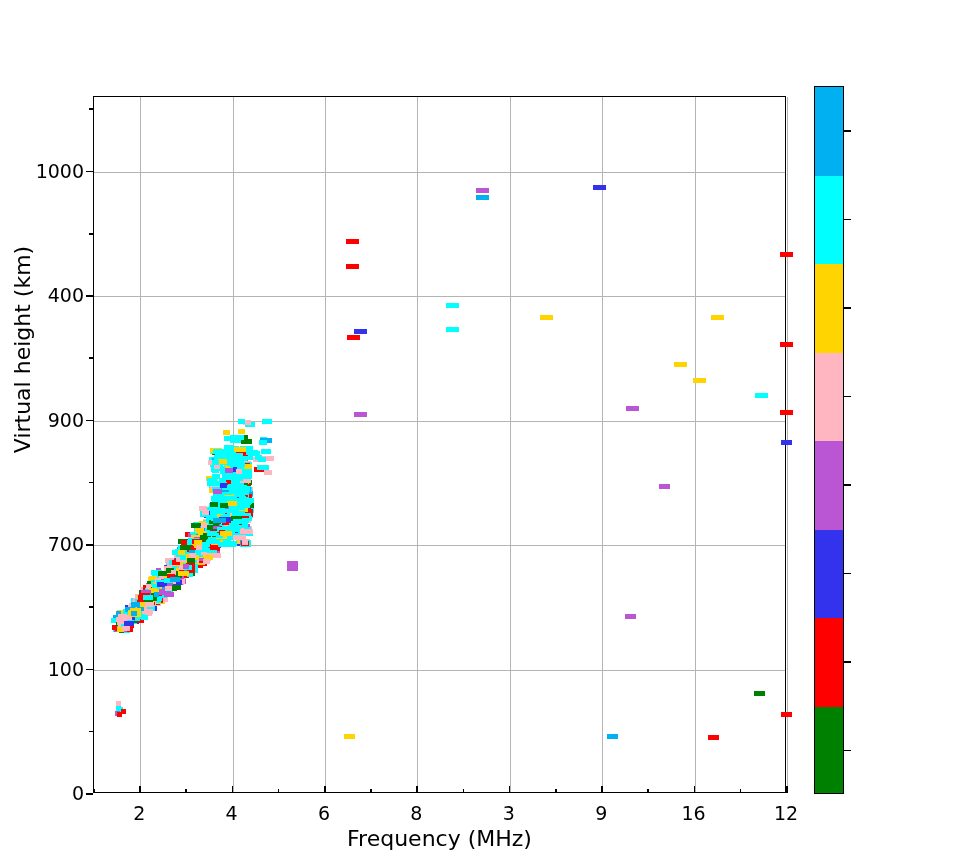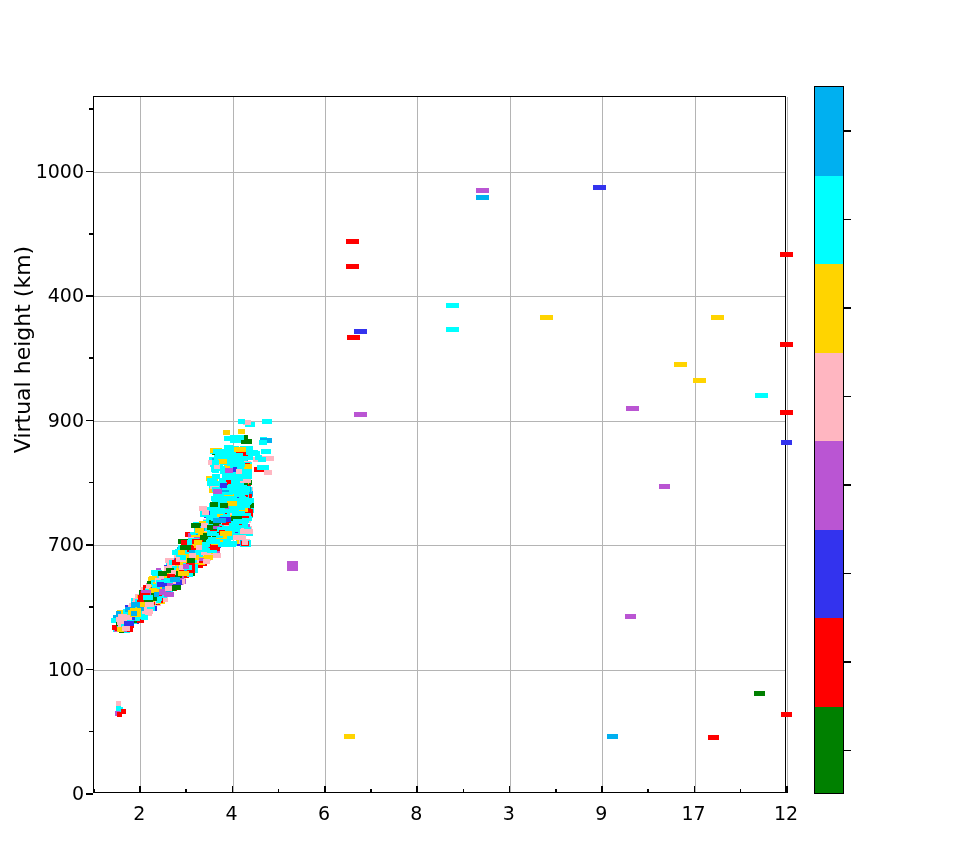--- a/index.html
+++ b/index.html
@@ -1989,24 +1989,25 @@
       <div class="ylab" style="top: 199.143px;">400</div>
       <div class="ylab" style="top: 74.6786px;">1000</div>
     </div>
   <div id="xlabels">
       <div class="xlab" style="left: 46.2px;">2</div>
       <div class="xlab" style="left: 138.6px;">4</div>
       <div class="xlab" style="left: 231px;">6</div>
       <div class="xlab" style="left: 323.4px;">8</div>
       <div class="xlab" style="left: 415.8px;">3</div>
       <div class="xlab" style="left: 508.2px;">9</div>
-      <div class="xlab" style="left: 600.6px;">17</div>
+      <div class="xlab" style="left: 600.6px;">16</div>
       <div class="xlab" style="left: 693px;">12</div>
     </div>
 
+  <div id="xtitle">Frequency (MHz)</div>
   <div id="ytitle">Virtual height (km)</div>
 
   <div id="cbar">
       <div class="cseg" style="background: rgb(0, 176, 240); height: 88.5px;"></div>
       <div class="cseg" style="background: rgb(0, 255, 255); height: 88.5px;"></div>
       <div class="cseg" style="background: rgb(255, 212, 0); height: 88.5px;"></div>
       <div class="cseg" style="background: rgb(255, 182, 193); height: 88.5px;"></div>
       <div class="cseg" style="background: rgb(186, 85, 211); height: 88.5px;"></div>
       <div class="cseg" style="background: rgb(51, 51, 238); height: 88.5px;"></div>
       <div class="cseg" style="background: rgb(255, 0, 0); height: 88.5px;"></div>

